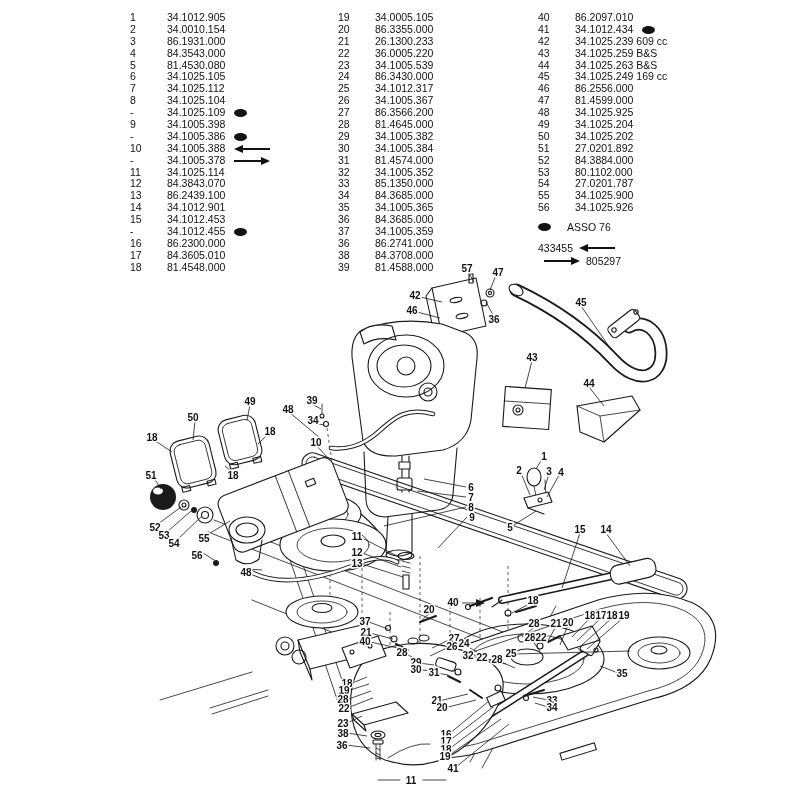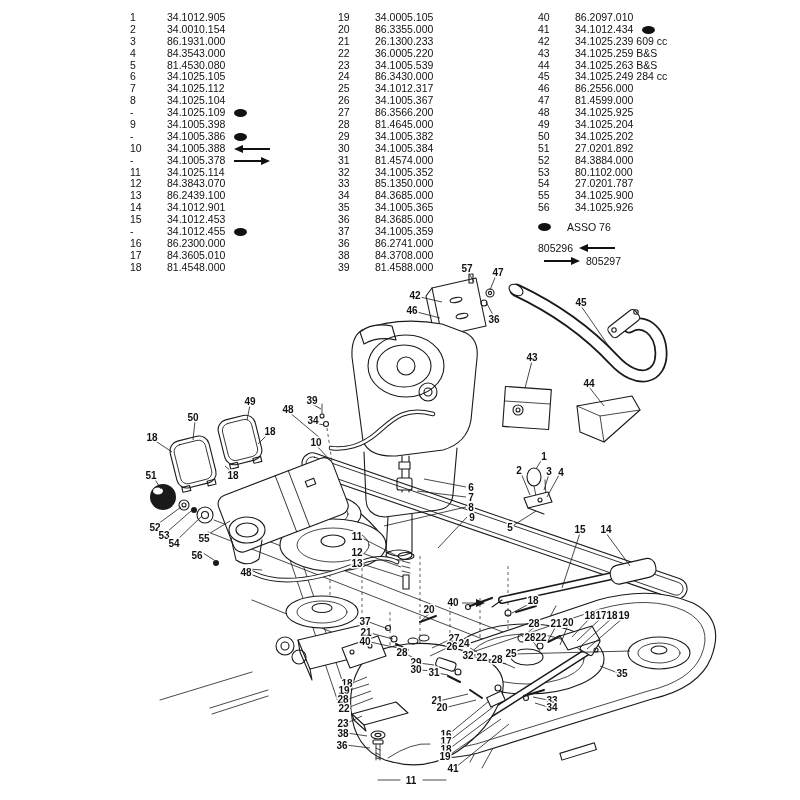--- a/index.html
+++ b/index.html
@@ -250,21 +250,21 @@
       <div class="prow">
         <span class="ref">43</span>
         <span class="part">34.1025.259 B&amp;S</span>
       </div>
       <div class="prow">
         <span class="ref">44</span>
         <span class="part">34.1025.263 B&amp;S</span>
       </div>
       <div class="prow">
         <span class="ref">45</span>
-        <span class="part">34.1025.249 284 cc</span>
+        <span class="part">34.1025.249 169 cc</span>
       </div>
       <div class="prow">
         <span class="ref">46</span>
         <span class="part">86.2556.000</span>
       </div>
       <div class="prow">
         <span class="ref">47</span>
         <span class="part">81.4599.000</span>
       </div>
       <div class="prow">
@@ -304,21 +304,21 @@
         <span class="part">34.1025.926</span>
       </div>
     </div>
 
   <div class="legend">
     <div class="legend-row r1">
       <span class="dot"></span>
       <span>ASSO 76</span>
     </div>
     <div class="legend-row">
-      <span>805296</span>
+      <span>433455</span>
       <span class="arr">
           <i class="tri-l"></i>
           <i class="shaft"></i>
         </span>
     </div>
     <div class="legend-row">
       <span class="arr">
           <i class="shaft"></i>
           <i class="tri-r"></i>
         </span>

